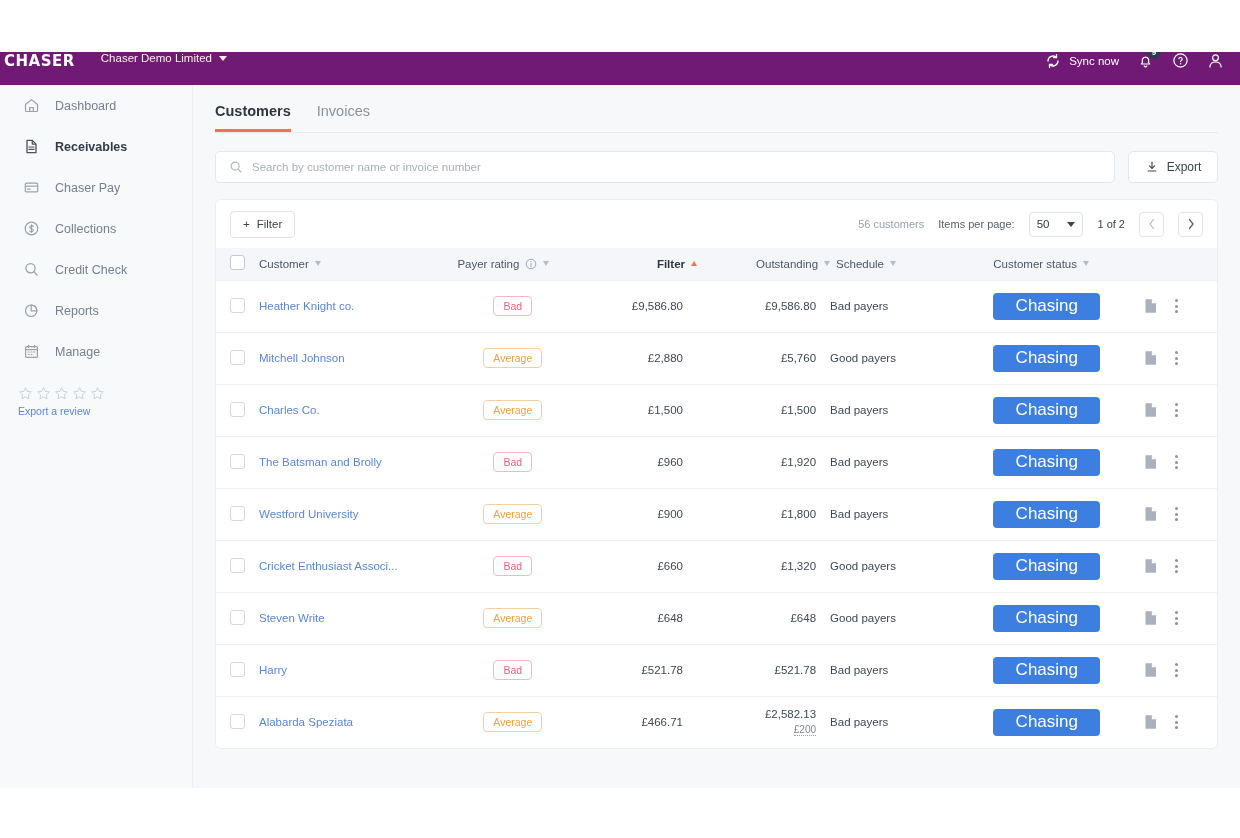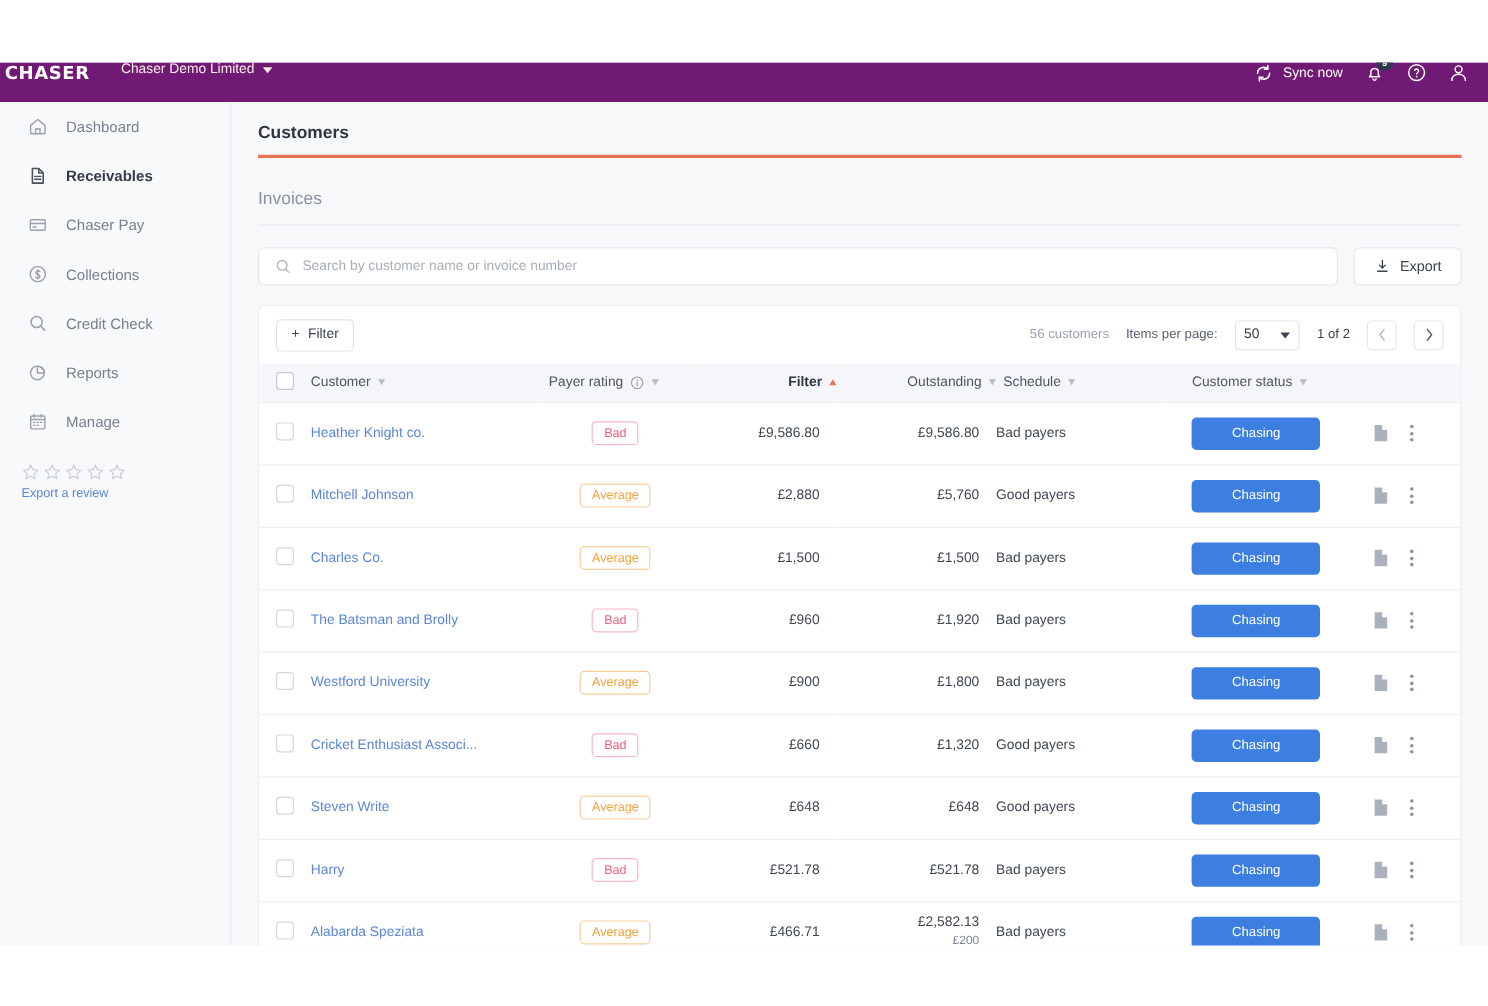--- a/index.html
+++ b/index.html
@@ -122,21 +122,20 @@
     flex: 1;
     padding: 18px 22px 0 22px;
     min-width: 0;
   }
 
   .tabs {
     display: flex;
     gap: 26px;
     border-bottom: 1px solid #e6e9ee;
     position: relative;
-    flex-direction: column;
   }
   .tab {
     font-size: 14.5px;
     color: #8a929f;
     padding-bottom: 13px;
     cursor: pointer;
   }
   .tab.active {
     color: #2f3640;
     font-weight: bold;
@@ -332,21 +331,21 @@
   }
 
   .status-btn {
     display: block;
     margin-left: 22px;
     width: 107px;
     height: 27px;
     border-radius: 4px;
     background: #3d7fe0;
     color: #ffffff;
-    font-size: 11px;
+    font-size: 17px;
     border: none;
     cursor: pointer;
     font-family: "Liberation Sans", sans-serif;
   }
 
   .actions { display: flex; align-items: center; gap: 15px; padding-left: 4px; }
   .kebab { display: flex; flex-direction: column; gap: 2.5px; cursor: pointer; padding: 2px; }
   .kebab i { width: 3px; height: 3px; border-radius: 50%; background: #8c94a2; display: block; }
 </style>
 </head>

